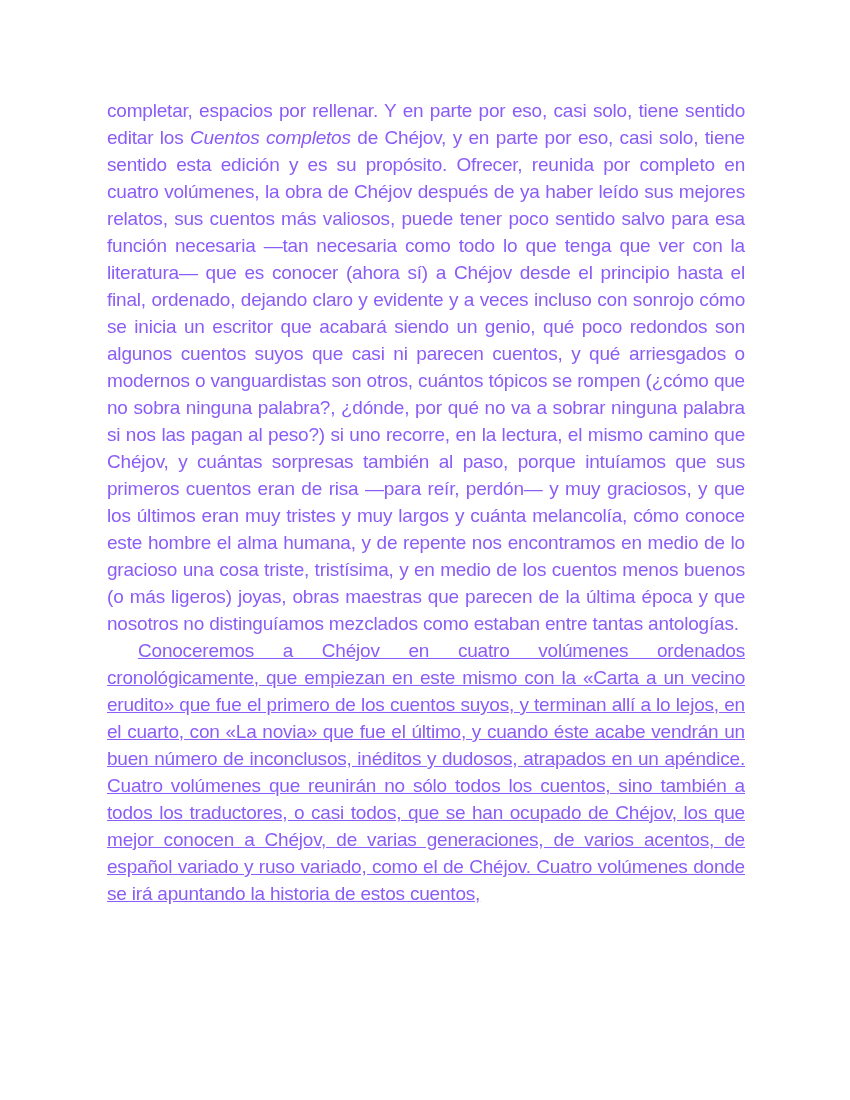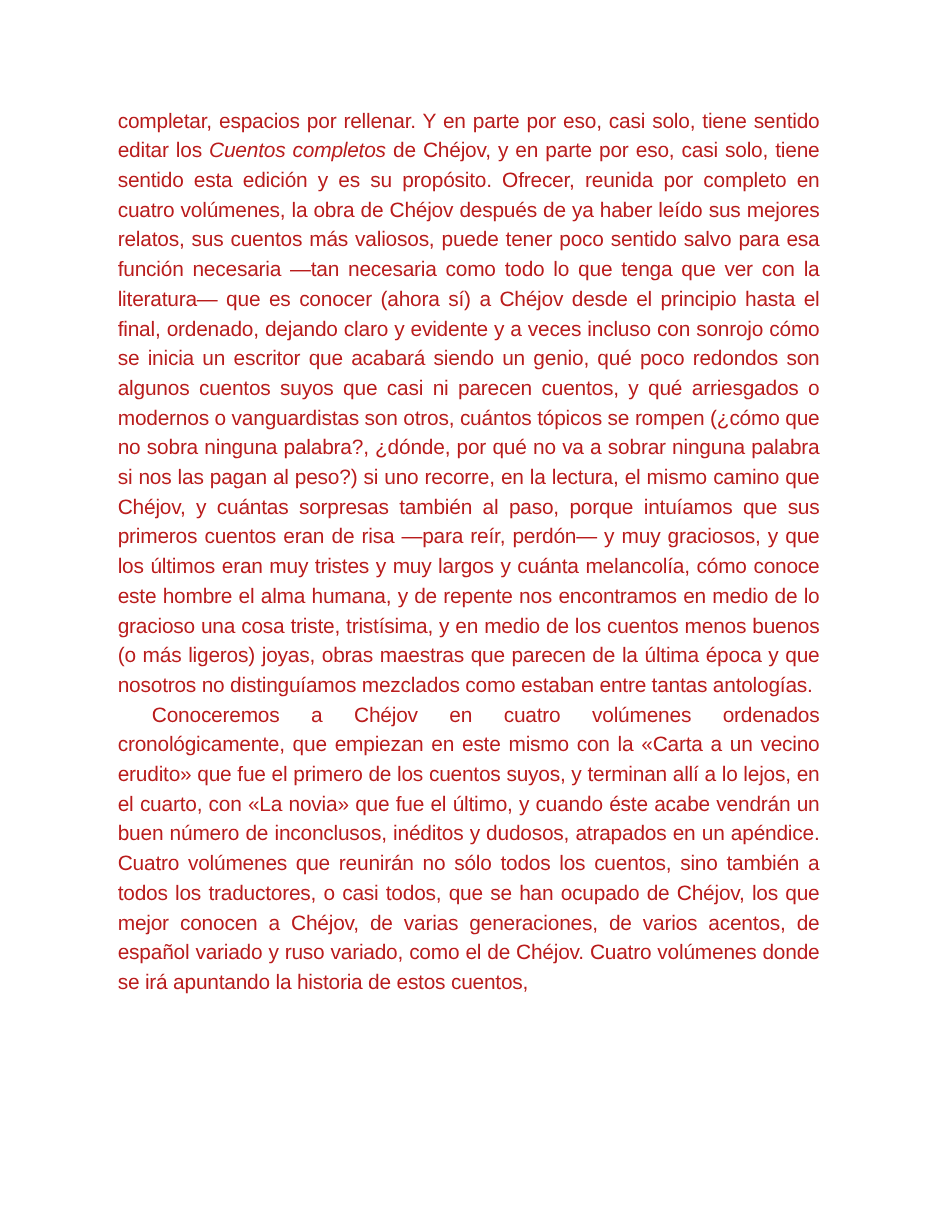--- a/index.html
+++ b/index.html
@@ -11,33 +11,34 @@
     position: relative;
     width: 850px;
     height: 1100px;
     background: #ffffff;
     overflow: hidden;
     box-sizing: border-box;
     padding: 97px 105px 0 107px;
   }
   .text-block {
     width: 638px;
-    color: #b91c1c;
+    color: #8b5cf6;
     font-family: "Liberation Sans", "DejaVu Sans", sans-serif;
     font-size: 19px;
     line-height: 27px;
     text-align: justify;
     letter-spacing: -0.2px;
   }
   .para {
     margin: 0;
     padding: 0;
   }
   .para.indented {
     text-indent: 31px;
+    text-decoration: underline;
   }
   .italic {
     font-style: italic;
   }
 </style>
 </head>
 <body>
 
 <div class="page">
   <div class="text-block">

